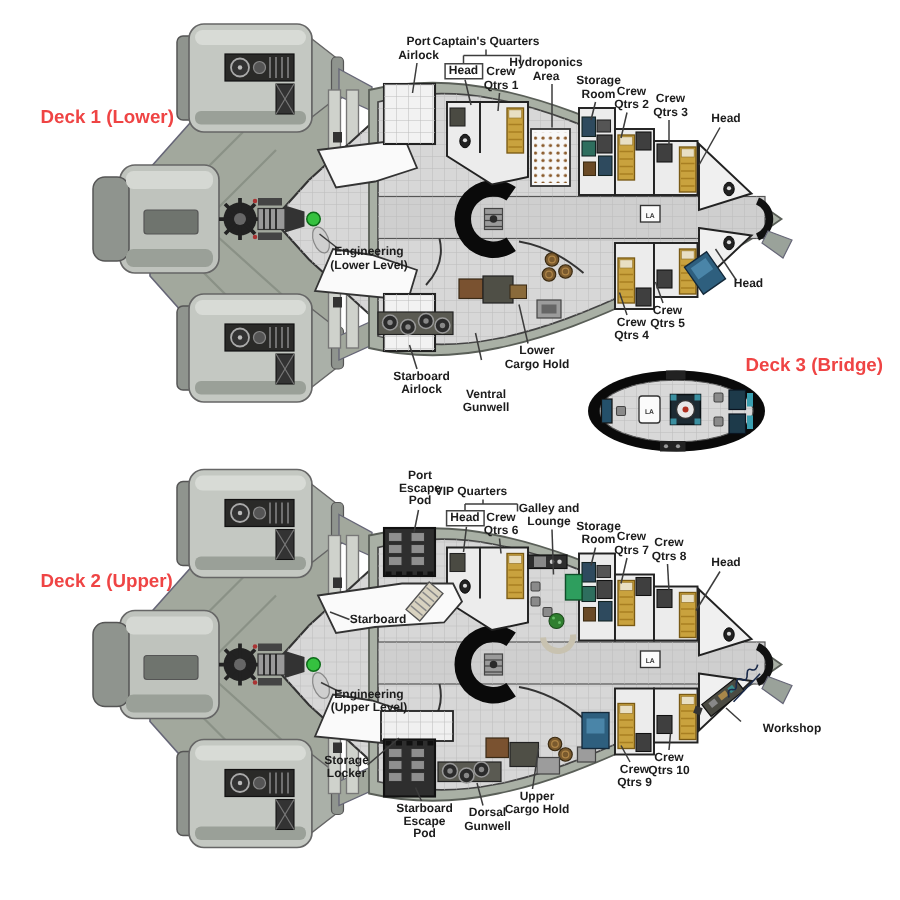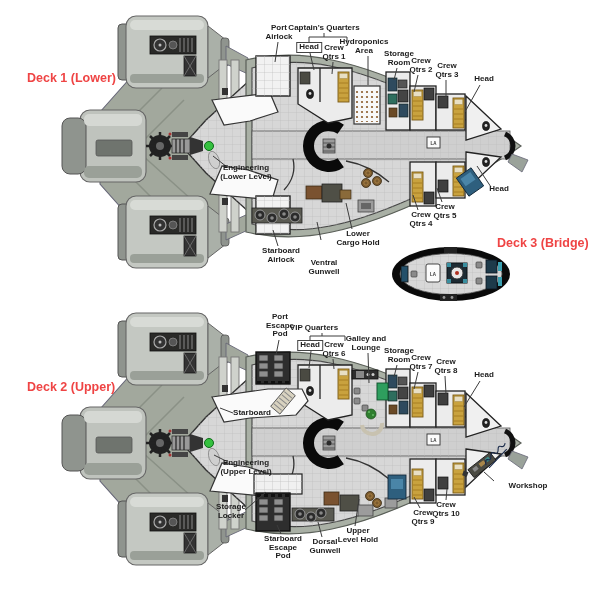--- a/index.html
+++ b/index.html
@@ -424,21 +424,21 @@
 Qtrs 7</div>
       <div class="lbl" style="left: 446px; top: 358px;">Crew
 Qtrs 8</div>
       <div class="lbl" style="left: 484px; top: 371px;">Head</div>
       <div class="lbl" style="left: 528px; top: 482px;">Workshop</div>
       <div class="lbl" style="left: 446px; top: 501px;">Crew
 Qtrs 10</div>
       <div class="lbl" style="left: 423px; top: 509px;">Crew
 Qtrs 9</div>
       <div class="lbl" style="left: 358px; top: 527px;">Upper
-Level Hold</div>
+Cargo Hold</div>
       <div class="lbl" style="left: 325px; top: 538px;">Dorsal
 Gunwell</div>
       <div class="lbl" style="left: 283px; top: 535px;">Starboard
 Escape
 Pod</div>
       <div class="lbl" style="left: 231px; top: 503px;">Storage
 Locker</div>
       <div class="lbl" style="left: 252px; top: 409px;">Starboard</div>
       <div class="lbl" style="left: 246px; top: 459px;">Engineering
 (Upper Level)</div>

